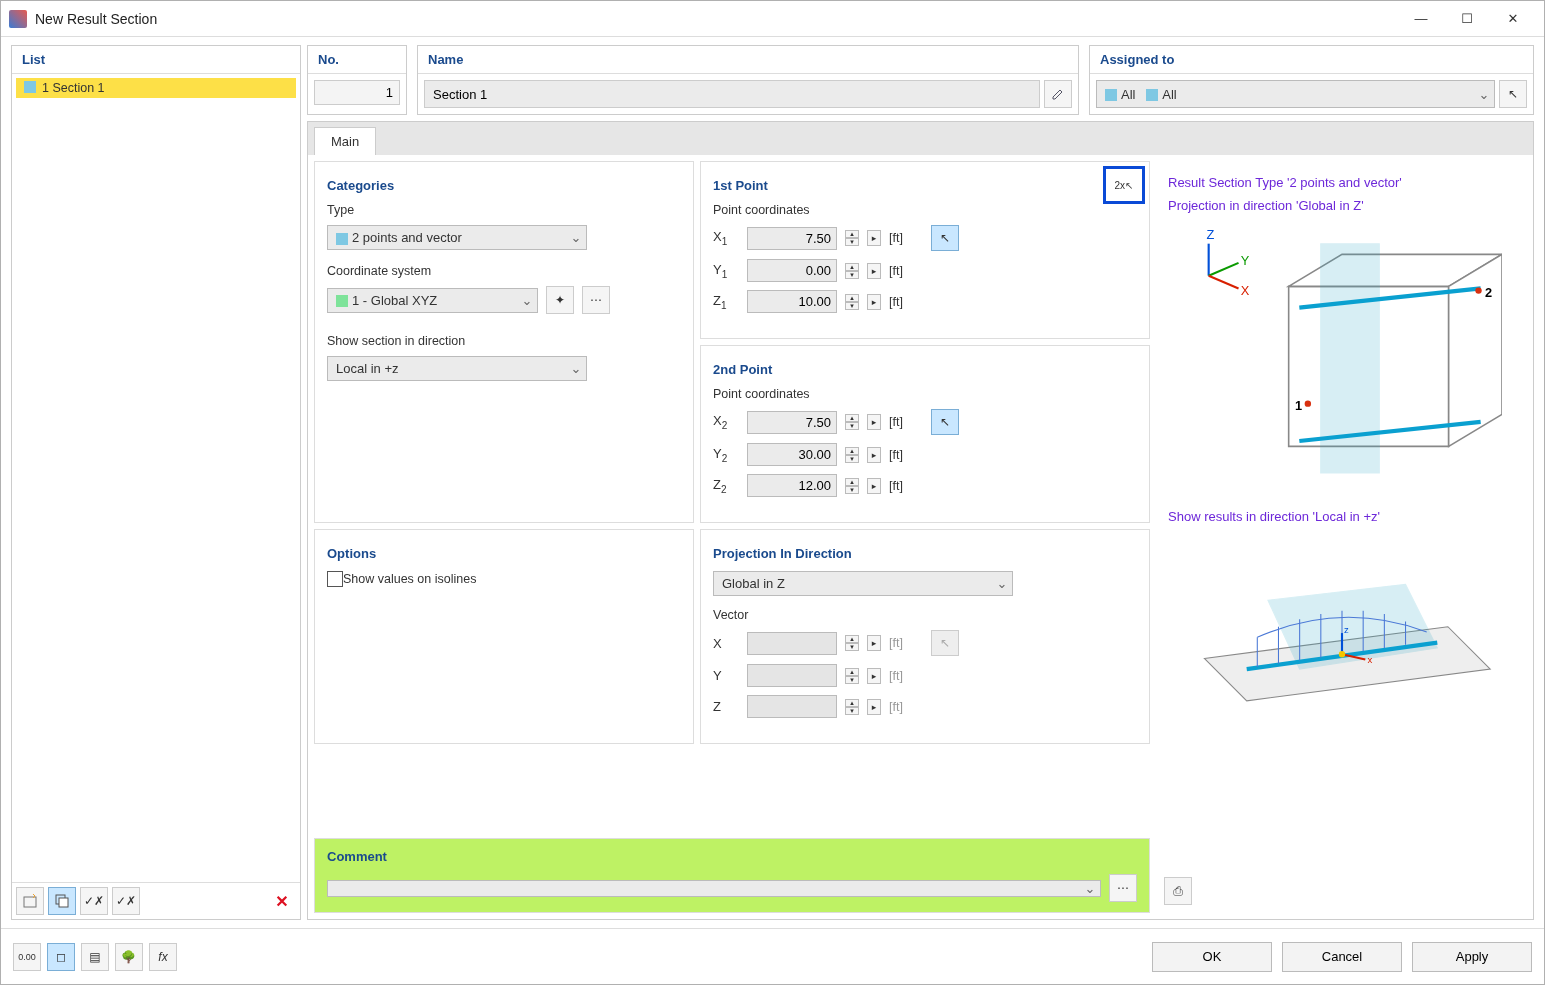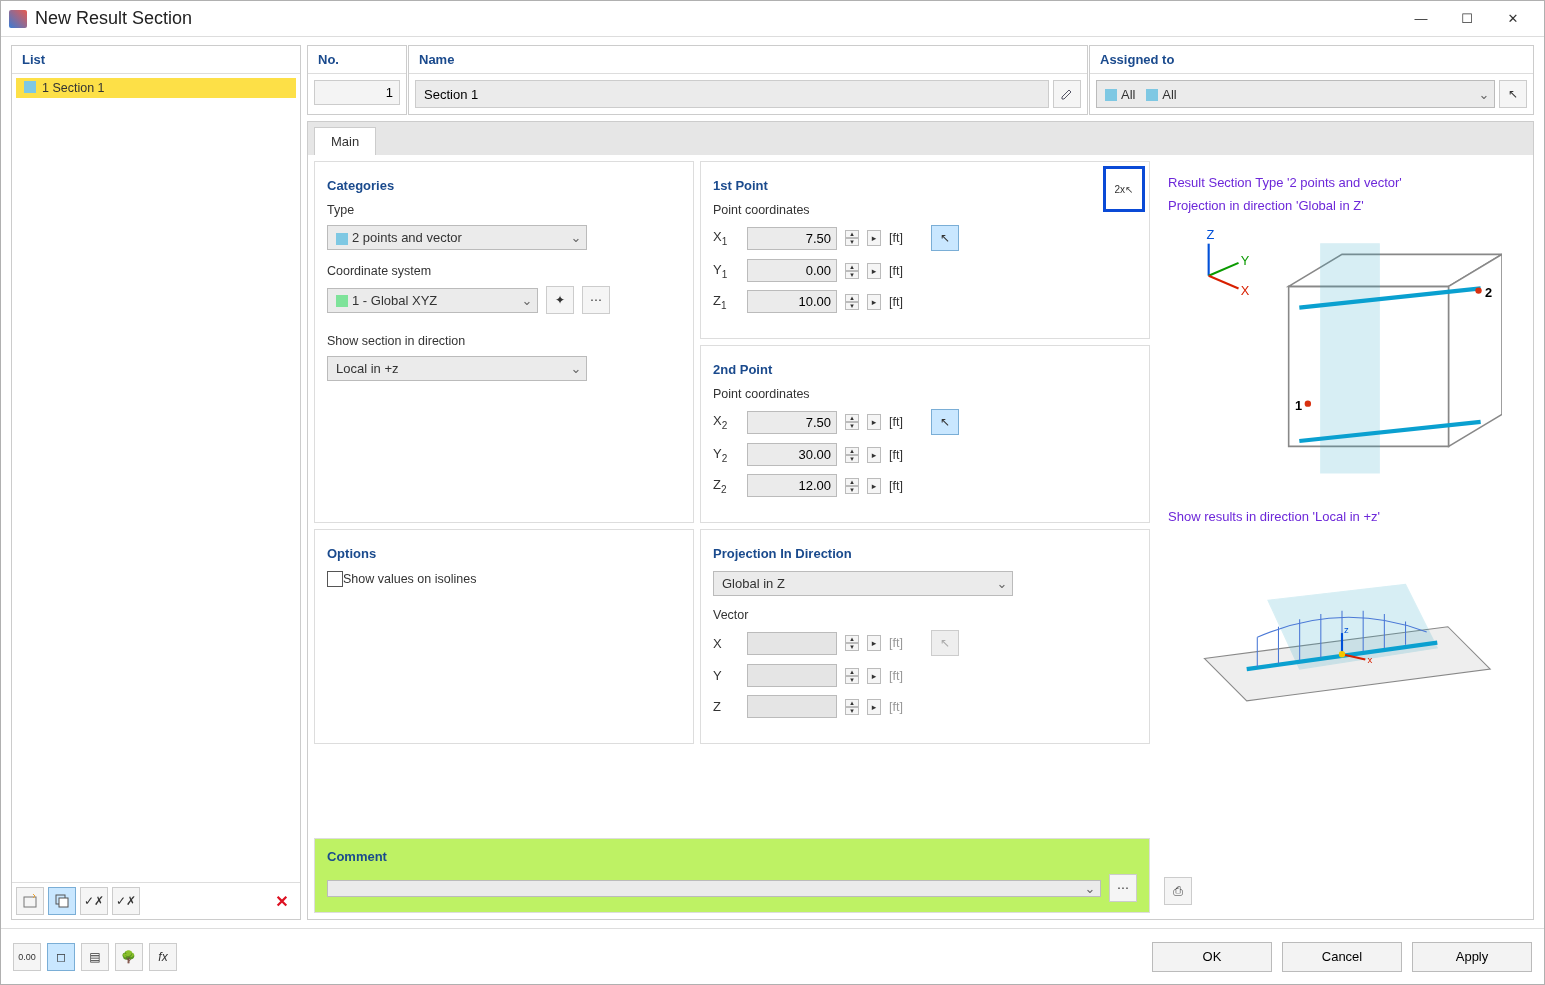--- a/index.html
+++ b/index.html
@@ -15,21 +15,21 @@
   border: 1px solid #b0b0b0;
   display: flex; flex-direction: column;
   background: #fff;
 }
 .titlebar {
   height: 36px; display: flex; align-items: center;
   padding: 0 8px; border-bottom: 1px solid #ddd;
 }
 .tb-icon { width: 18px; height: 18px; margin-right: 8px;
   background: linear-gradient(45deg,#3a7bd5,#e85a4f); border-radius:2px;}
-.tb-title { font-size: 18px; color: #222; flex: 1; }
+.tb-title { font-size: 14px; color: #222; flex: 1; }
 .tb-btns { display: flex; }
 .tb-btn { width: 46px; height: 30px; display: flex; align-items: center; justify-content: center; cursor: default; font-size:13px;}
 
 .content {
   flex: 1; display: flex; gap: 6px; padding: 8px 10px;
   background: #fff;
 }
 
 .panel {
   background: #fff;
@@ -52,21 +52,21 @@
 .list-item { padding:3px 8px; background:#fde047; display:flex; align-items:flex-start; gap:6px; font-size:12.5px;}
 .list-swatch { width:12px; height:12px; background:#7ec8e3; }
 .list-footer { display:flex; gap:4px; padding:4px; border-top:1px solid #ddd; align-items:center; }
 .icon-btn { width:28px; height:28px; border:1px solid #ccc; background:#f5f5f5; display:flex; align-items:center; justify-content:center; cursor:default; font-size:12px;}
 .icon-btn.active { background:#c9e7ff; border-color:#7aaed6;}
 .icon-btn.del { color:#d12; font-weight:bold; font-size:16px; border:none; background:none; margin-left:auto;}
 .icon-btn svg { width:16px; height:16px; }
 
 
 .mid-col { flex:1; display:flex; flex-direction:column; gap:6px; }
-.top-row { display:flex; gap:1px; }
+.top-row { display:flex; gap:10px; }
 .no-panel { width:100px; }
 .no-body { padding:6px; }
 .no-input { width:100%; text-align:right; border:1px solid #ccc; background:#f4f4f4; padding:4px 6px; font-size:13px;}
 .name-panel { flex:1; }
 .name-body { padding:6px; display:flex; gap:4px; }
 .name-input { flex:1; border:1px solid #ccc; background:#ebebeb; padding:4px 8px; font-size:13px;}
 
 .main-wrap { flex:1; border:1px solid #ccc; display:flex; flex-direction:column; background:#e6e6e6;}
 .tabs-row { display:flex; padding:0 6px; }
 .tab { padding:6px 16px; background:#fff; border:1px solid #ccc; border-bottom:none; margin-top:5px; font-size:13px;}
@@ -92,21 +92,21 @@
 
 #g-cat { grid-column:1; grid-row:1 / 3; }
 #g-opt { grid-column:1; grid-row:3; }
 #g-p1  { grid-column:2; grid-row:1; position:relative;}
 #g-p2  { grid-column:2; grid-row:2; }
 #g-proj{ grid-column:2; grid-row:3; }
 #g-prev{ grid-column:3; grid-row:1 / 4; }
 #g-prev > div { padding:8px 12px; font-size:13px; color:#6d28d9;}
 #g-prev .svg-box { height:280px; display:flex; align-items:center; justify-content:center;}
 
-.highlight-box { position:absolute; top:4px; right:4px; width:42px; height:46px; border:3px solid #0a4ad6; display:flex; align-items:center; justify-content:center; background:#fff;}
+.highlight-box { position:absolute; top:4px; right:4px; width:42px; height:38px; border:3px solid #0a4ad6; display:flex; align-items:center; justify-content:center; background:#fff;}
 
 
 .comment-row { grid-column:1 / 3; grid-row:4; align-self:end;}
 .comment-box { border:1px solid #ddd; background:#bef264;}
 #g-prev-btm { grid-column:3; grid-row:4; align-self:end; display:flex; padding:8px;}
 
 
 .assigned-panel { width:445px; }
 .assigned-body { padding:6px; display:flex; gap:4px; }
 

